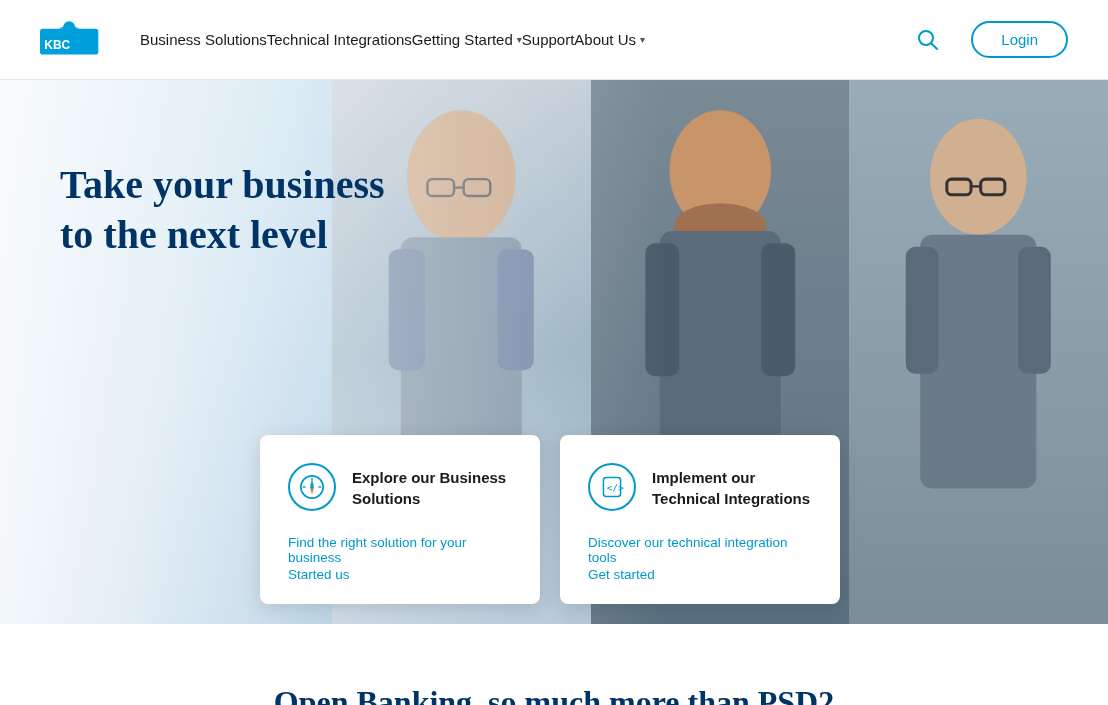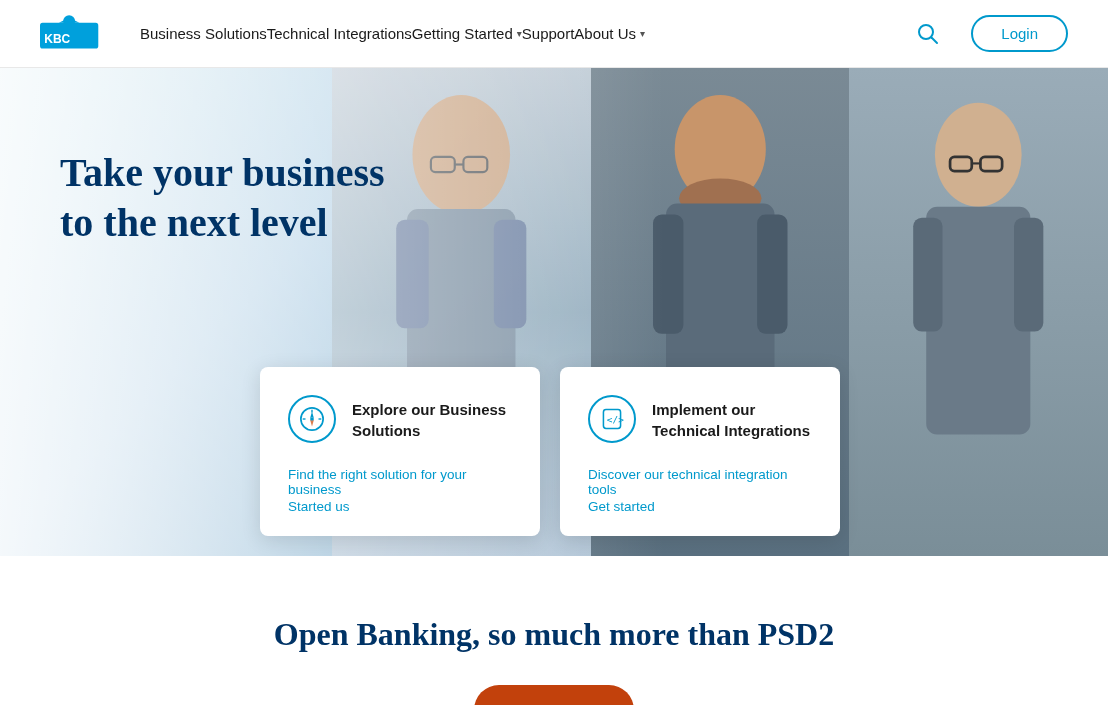--- a/index.html
+++ b/index.html
@@ -3,21 +3,21 @@
   <meta charset="utf-8">
   <style>
     * { margin: 0; padding: 0; box-sizing: border-box; }
     body { font-family: Arial, sans-serif; width: 1108px; overflow-x: hidden; background: #fff; }
 
     
     .header {
       display: flex;
       align-items: center;
       padding: 0 40px;
-      height: 68px;
+      height: 80px;
       background: #fff;
       border-bottom: 1px solid #e8e8e8;
       position: relative;
       z-index: 10;
     }
     .logo-area {
       display: flex;
       align-items: center;
       margin-right: 40px;
     }
@@ -66,21 +66,21 @@
       color: #0099cc;
       font-size: 15px;
       cursor: pointer;
       font-weight: 500;
     }
 
     
     .hero {
       position: relative;
       width: 1108px;
-      height: 488px;
+      height: 544px;
       overflow: hidden;
       background: linear-gradient(135deg, #d0e8f0 0%, #b8d4e8 30%, #8ab4d0 60%, #6090b0 100%);
     }
     .hero-bg-overlay {
       position: absolute;
       inset: 0;
       background: linear-gradient(to right, rgba(255,255,255,0.85) 0%, rgba(255,255,255,0.3) 35%, rgba(255,255,255,0.0) 60%);
       z-index: 1;
     }
     

